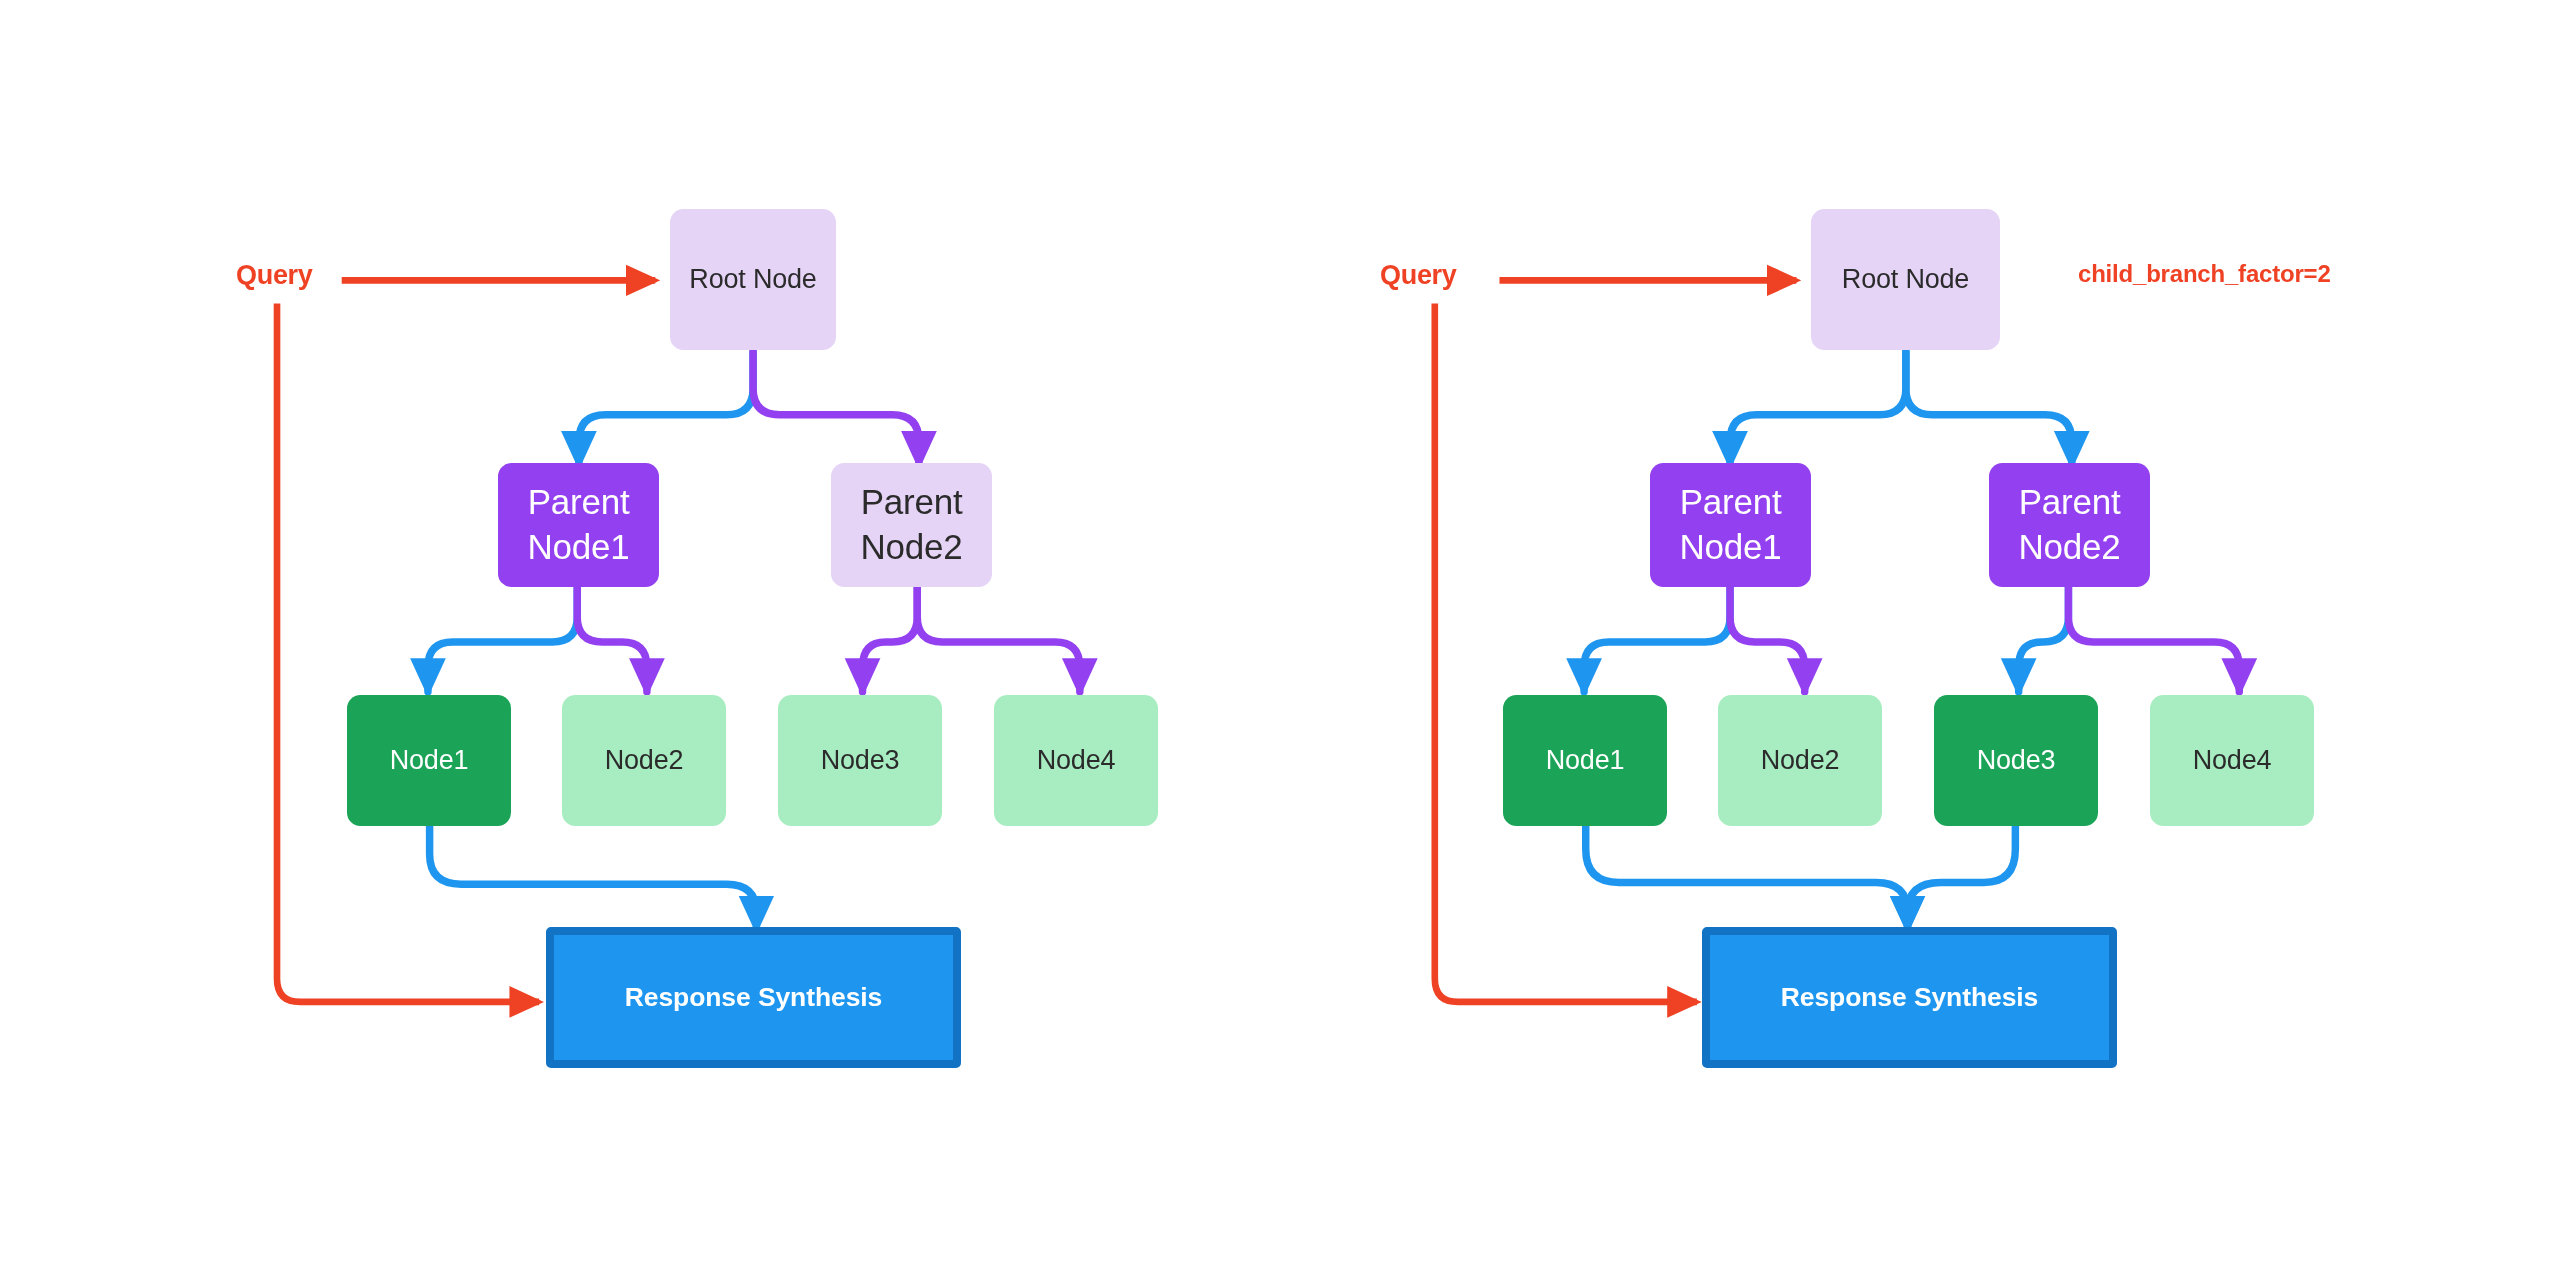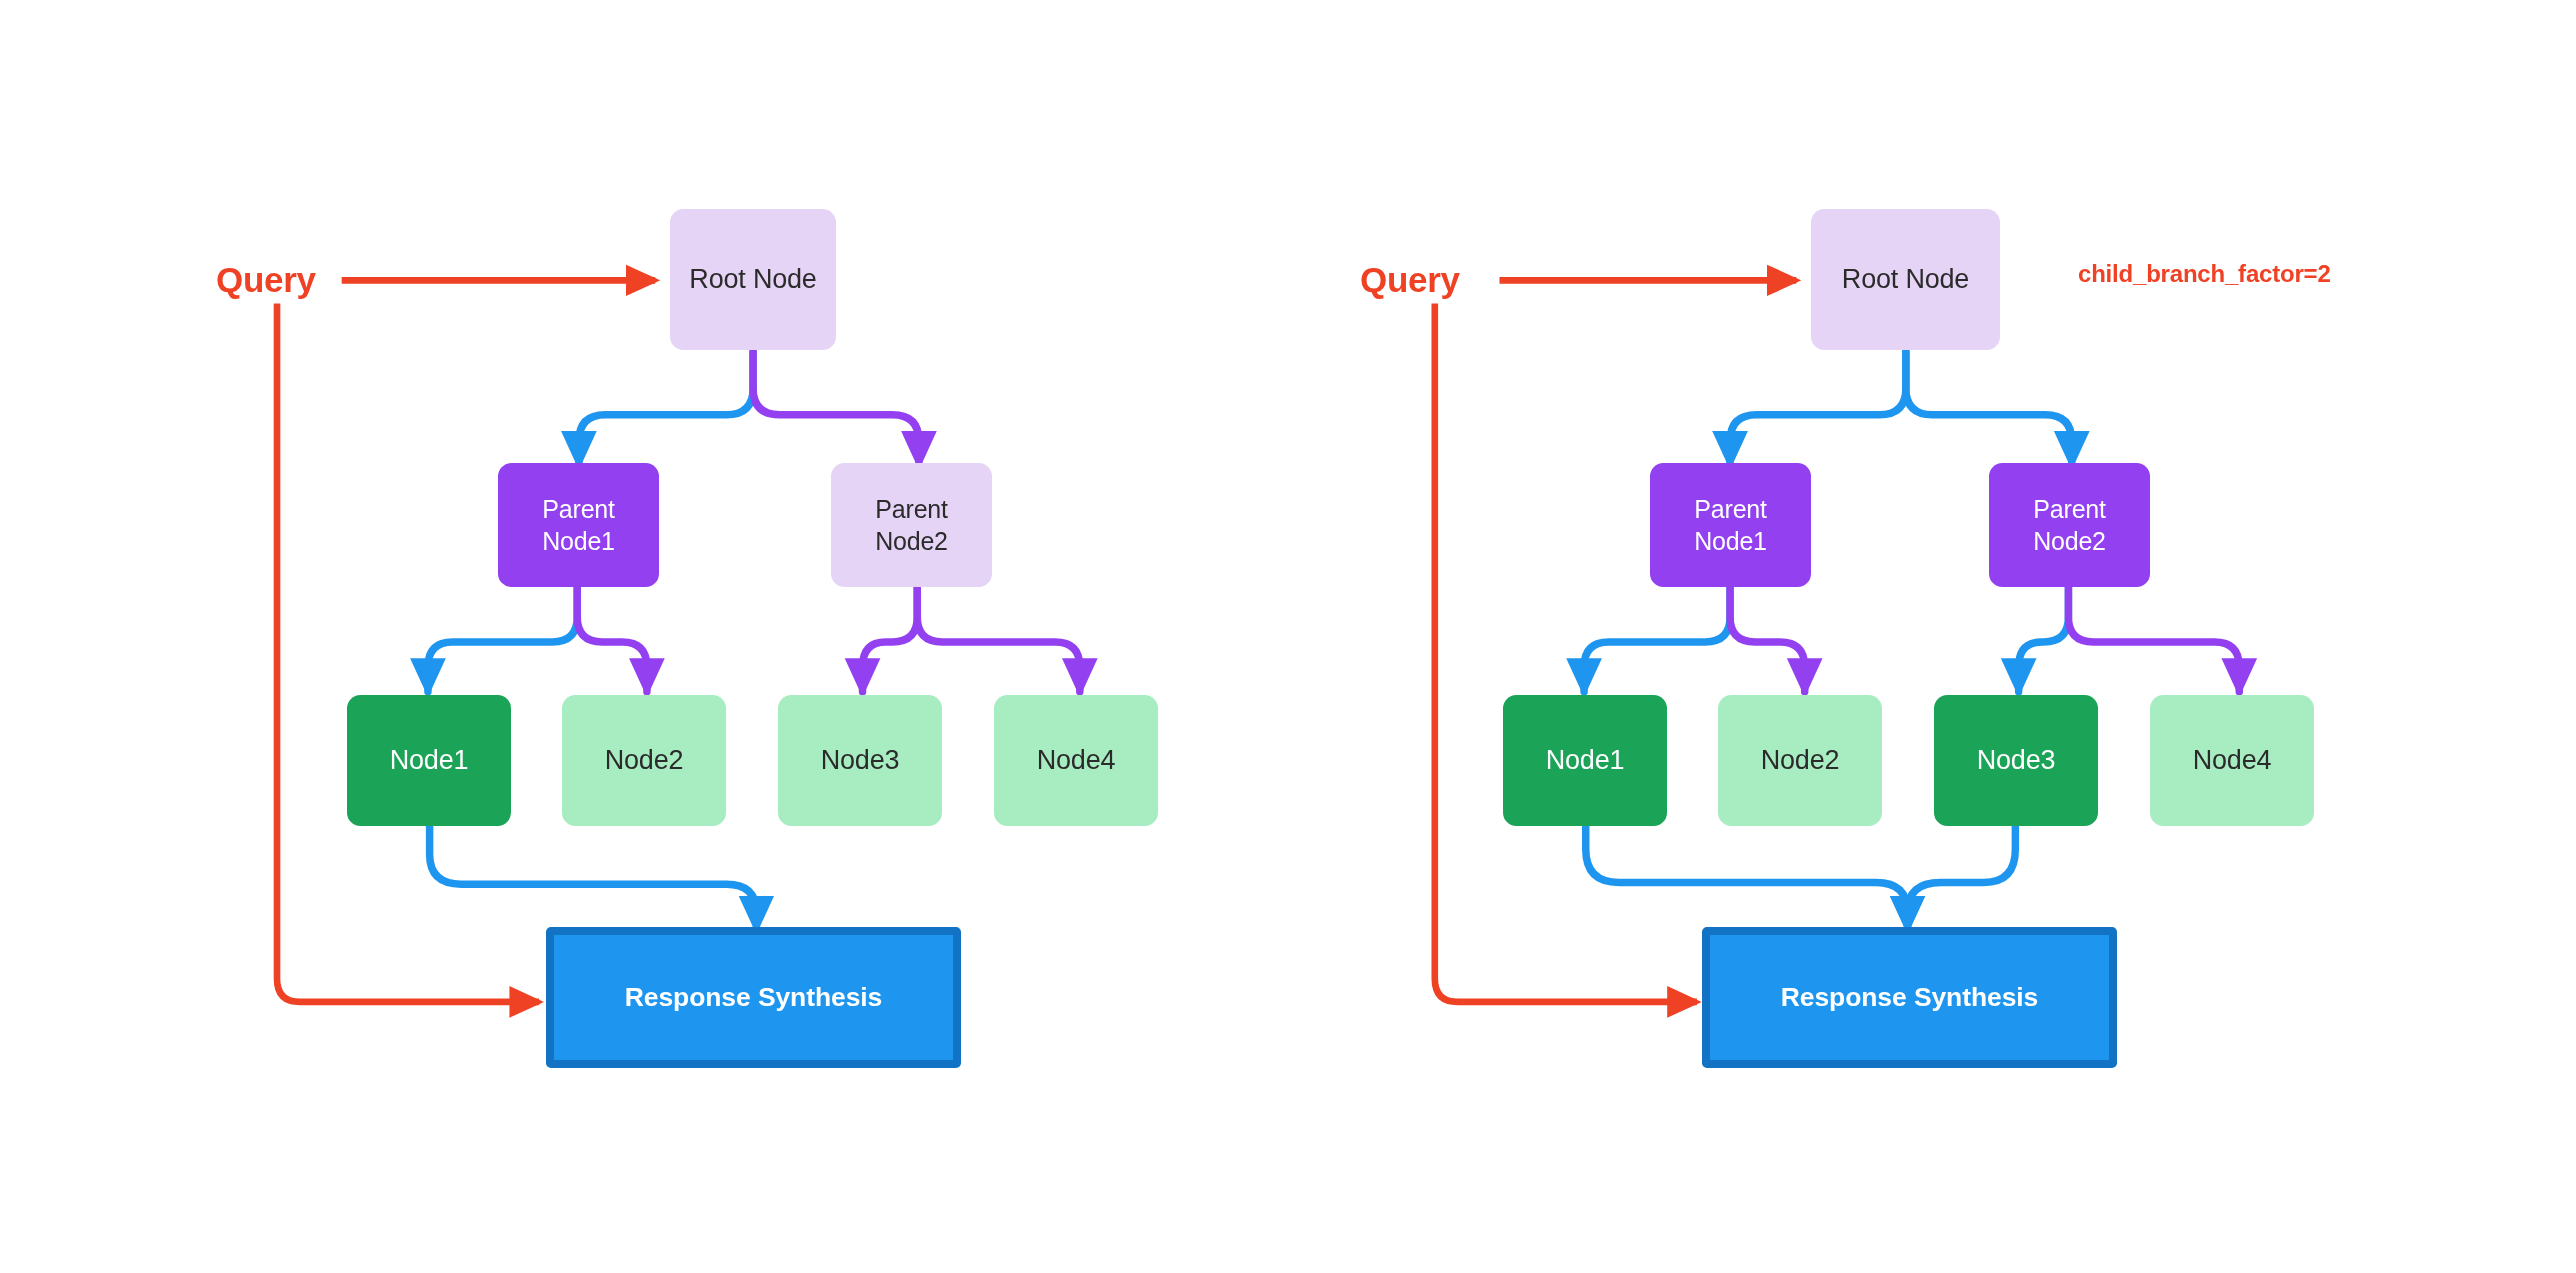--- a/index.html
+++ b/index.html
@@ -37,21 +37,21 @@
     text-align: right;
     line-height: 1.28;
     white-space: pre-line;
   }
   .node-root {
     font-size: 27px;
     font-weight: 400;
     letter-spacing: -0.2px;
   }
   .node-parent {
-    font-size: 25px;
+    font-size: 35px;
     font-weight: 400;
     letter-spacing: -0.2px;
   }
   .node-leaf {
     font-size: 27px;
     font-weight: 400;
     letter-spacing: -0.2px;
   }
   .synth-box {
     position: absolute;
@@ -59,24 +59,25 @@
     border-radius: 5px;
     display: flex;
     align-items: center;
     justify-content: center;
     font-size: 26.5px;
     font-weight: 700;
     letter-spacing: -0.1px;
   }
   .query-label {
     position: absolute;
-    font-size: 35px;
+    font-size: 27px;
     font-weight: 700;
     letter-spacing: -0.3px;
     white-space: nowrap;
+    margin-left: 20px;
   }
   .branch-label {
     position: absolute;
     font-size: 24px;
     font-weight: 700;
     letter-spacing: -0.2px;
     white-space: nowrap;
   }
 </style>
 </head>

